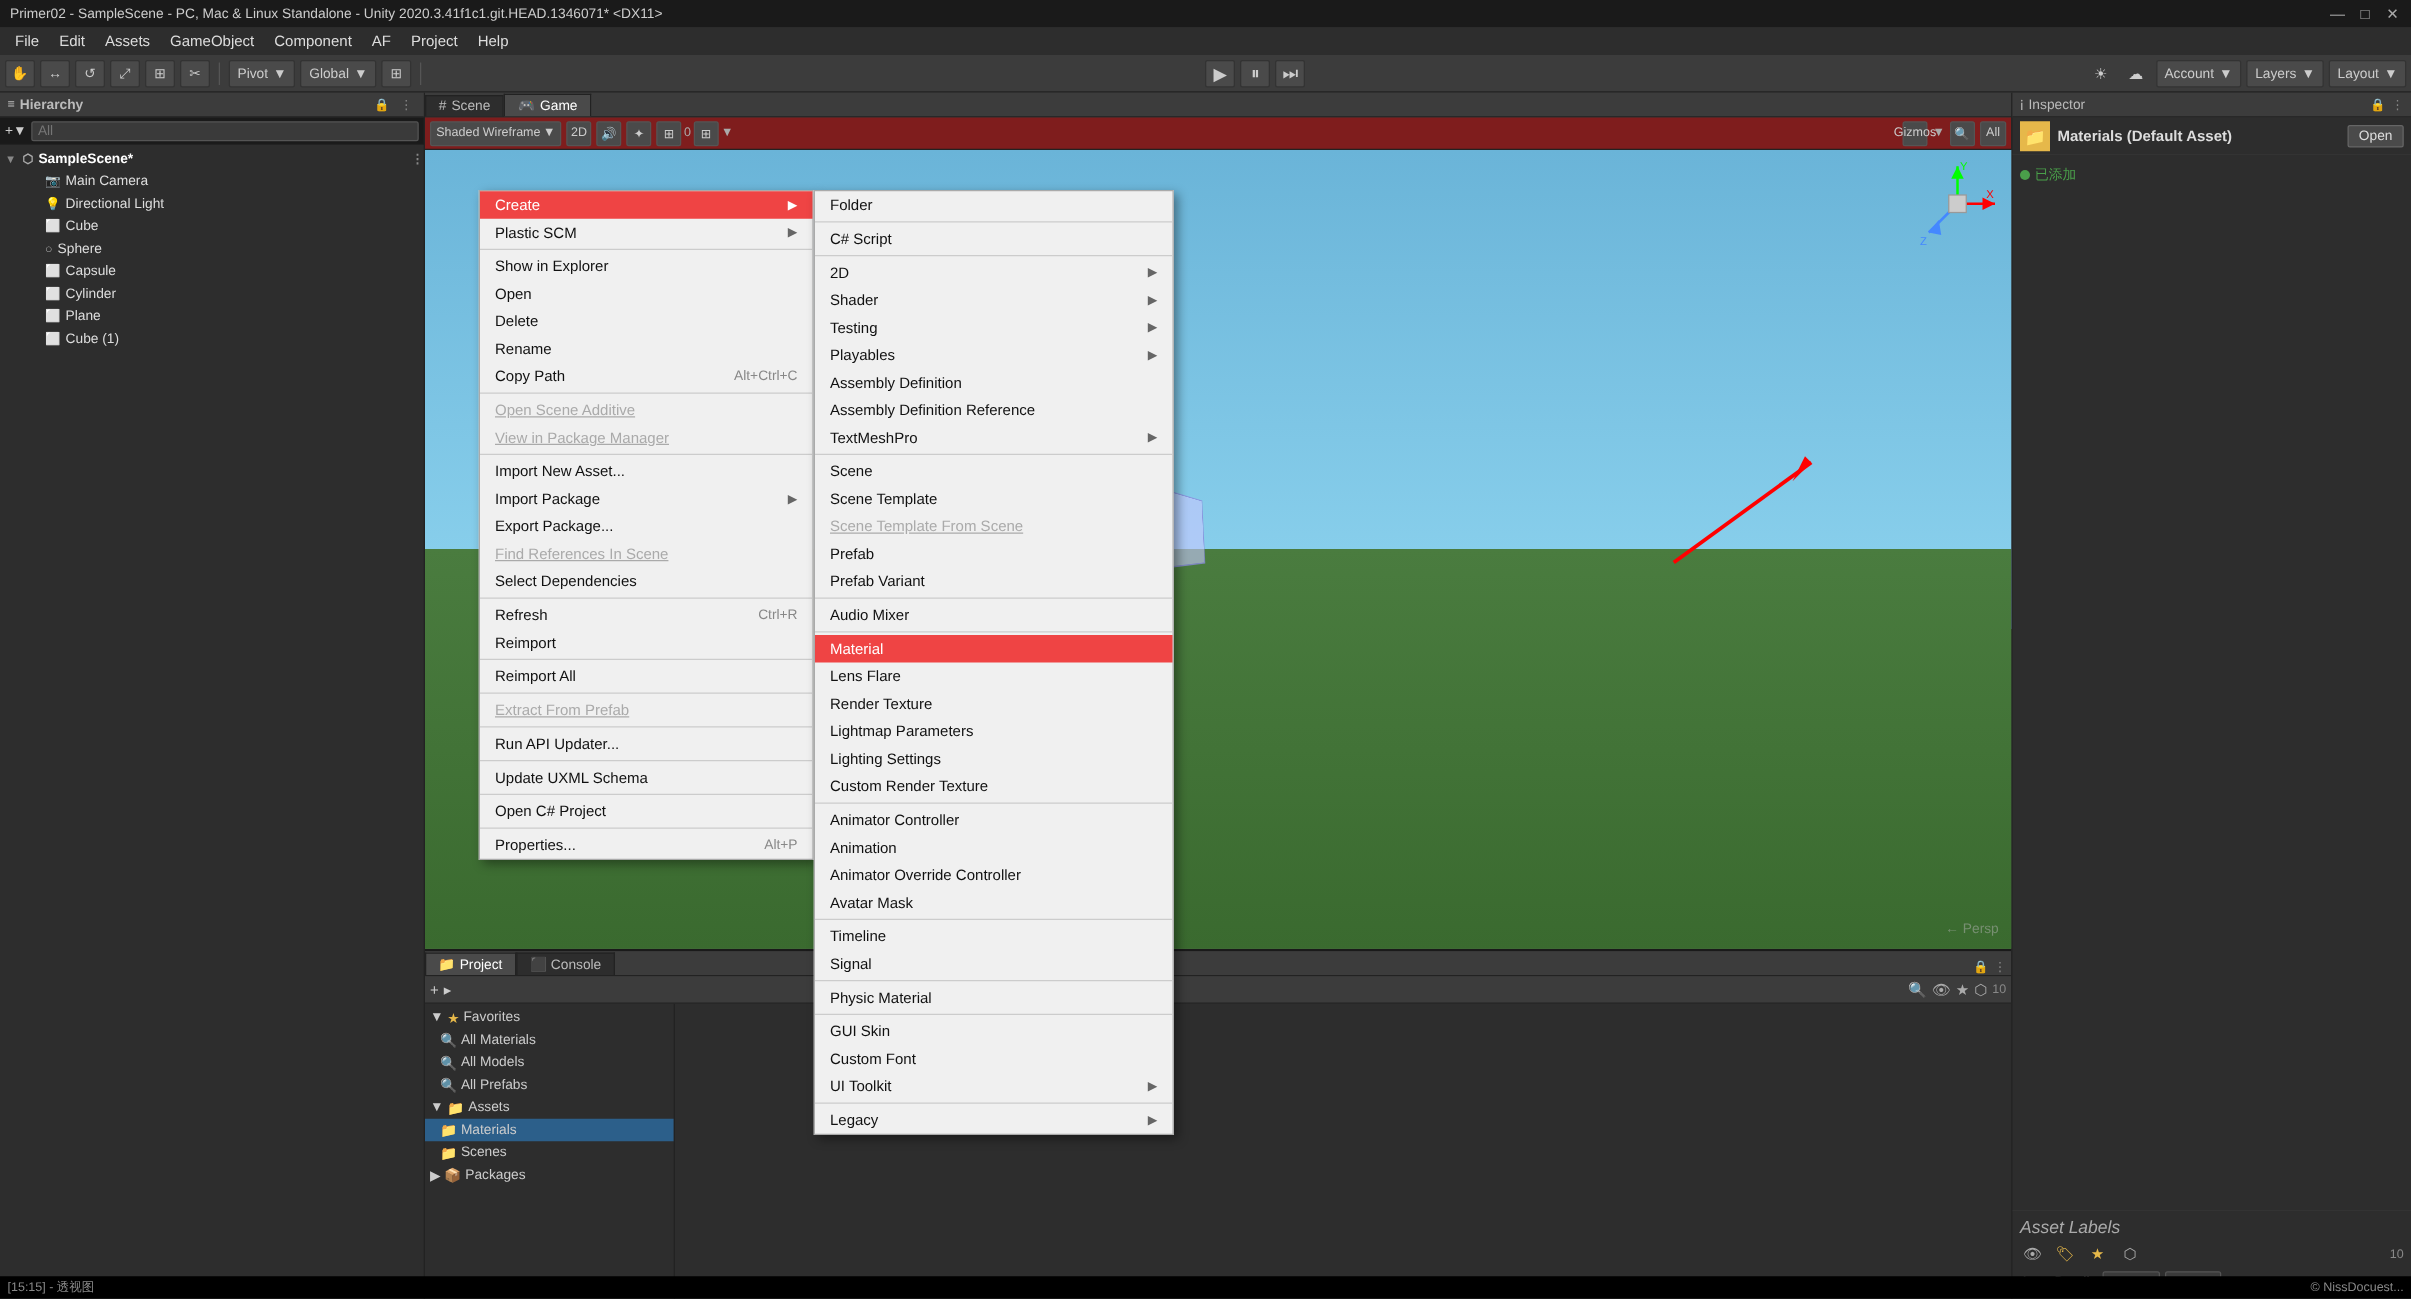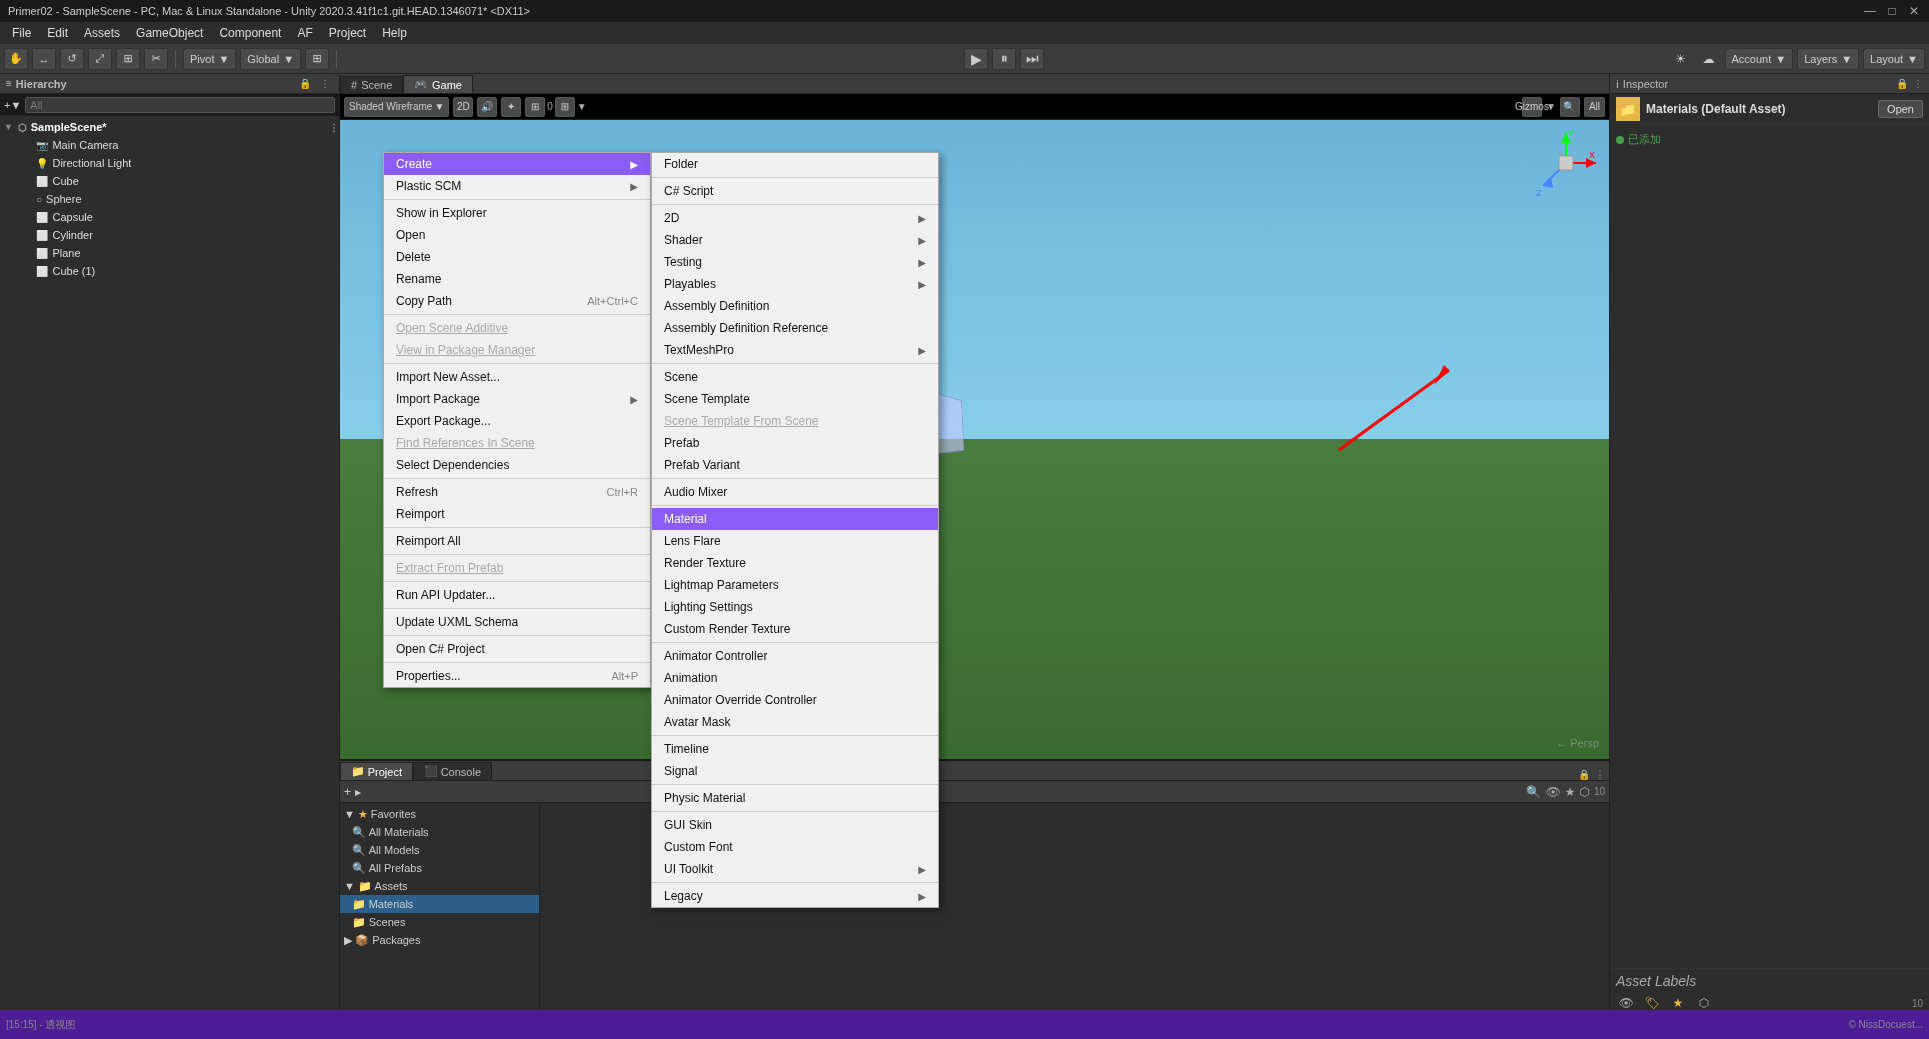--- a/index.html
+++ b/index.html
@@ -207,21 +207,21 @@
       font-size: 11px;
       color: #bbb;
       display: flex;
       align-items: center;
       gap: 4px;
     }
     .tab.active { background: #4a4a4a; color: #fff; }
 
     #scene-toolbar {
       height: 26px;
-      background: #000000;
+      background: #7f1d1d;
       display: flex;
       align-items: center;
       padding: 0 4px;
       gap: 4px;
       border-bottom: 1px solid #222;
       flex-shrink: 0;
     }
     .scene-tb-dropdown {
       height: 20px;
       background: #4a4a4a;
@@ -330,22 +330,22 @@
       font-size: 11px;
       color: #aaa;
       gap: 4px;
     }
 
     
     #statusbar {
       position: absolute;
       bottom: 0; left: 0;
       width: 100%;
-      height: 29px;
-      background: #4c1d95;
+      height: 18px;
+      background: #000000;
       display: flex;
       align-items: center;
       padding: 0 6px;
       font-size: 10px;
       color: #888;
       z-index: 100;
     }
 
     
     #inspector-panel {
@@ -477,21 +477,21 @@
 
     .ctx-item {
       padding: 4px 12px;
       cursor: pointer;
       display: flex;
       align-items: center;
       justify-content: space-between;
       height: 22px;
       white-space: nowrap;
     }
-    .ctx-item.highlighted { background: #8b5cf6; color: #fff; }
+    .ctx-item.highlighted { background: #ef4444; color: #fff; }
     .ctx-item.disabled { color: #aaa; cursor: default; text-decoration: underline; }
     .ctx-item-label { flex: 1; }
     .ctx-item-shortcut { color: #888; font-size: 11px; margin-left: 20px; }
     .ctx-arrow { font-size: 10px; color: #666; }
     .ctx-arrow-highlighted { font-size: 10px; color: #fff; }
     .ctx-separator { height: 1px; background: #ccc; margin: 2px 0; }
 
   </style>
 </head>
 <body>

